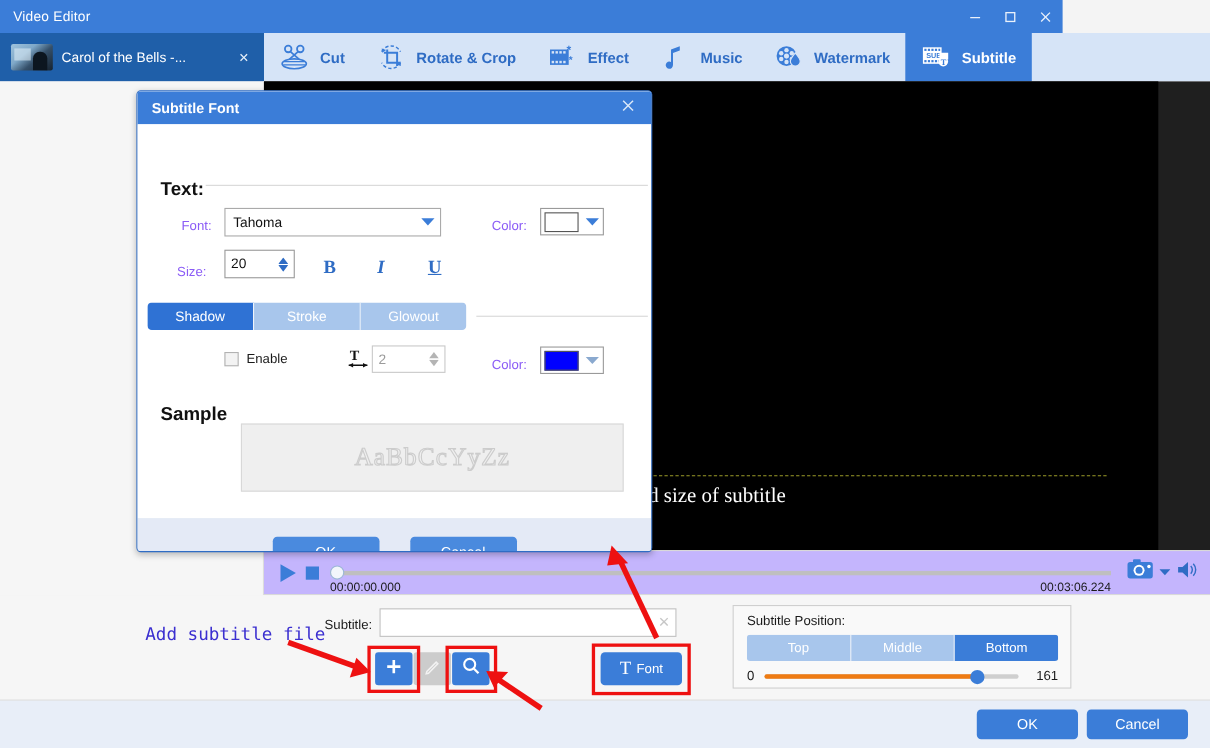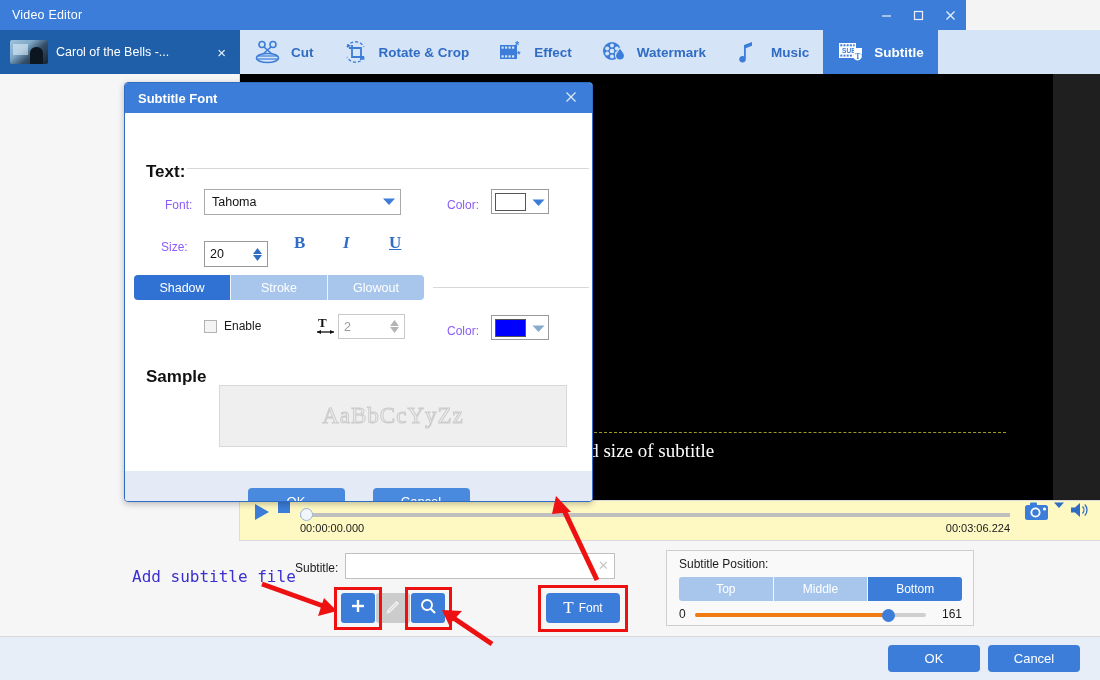--- a/index.html
+++ b/index.html
@@ -85,22 +85,22 @@
   }
   .subtext {
     position: absolute; left: 0; bottom: 10px; width: 100%;
     color: #ffffff; font-family: "Liberation Serif", serif; font-size: 19px;
     text-align: center; white-space: nowrap;
   }
 
   
   .transport {
     position: absolute; left: 240px; top: 500px; width: 860px; height: 41px;
-    background: #fef9c3; border-top: 1px solid #d9d9d9; border-bottom: 1px solid #d9d9d9;
-    display: flex; padding: 0 10px;
+    background: #c4b5fd; border-top: 1px solid #d9d9d9; border-bottom: 1px solid #d9d9d9;
+    display: flex; align-items: center; padding: 0 10px;
   }
   .playbtn { width: 22px; height: 22px; display:flex; align-items:center; justify-content:center; margin-right: 6px;}
   .stopbtn { width: 12px; height: 12px; background: #3b7dd8; margin-right: 10px; }
   .seekwrap { position: relative; flex: 1; height: 28px; display: flex; align-items: center; }
   .seektrack { position: absolute; left: 0; right: 0; top: 12px; height: 4px; background: #bfbfbf; }
   .seekknob {
     position: absolute; left: 0; top: 7px; width: 13px; height: 13px; border-radius: 50%;
     background: #f2f6fb; border: 1px solid #9bb6d6;
   }
   .tcleft { position: absolute; left: 0; top: 21px; font-size: 11px; color: #1a1a1a; }
@@ -350,42 +350,42 @@
           </g>
           <text x="17" y="9" font-size="11" fill="#3b7dd8" font-family="sans-serif">*</text>
           <text x="19" y="17" font-size="9" fill="#3b7dd8" font-family="sans-serif">*</text>
         </svg>
       </span>
       <span>Effect</span>
     </div>
 
     <div class="toolbtn">
       <span class="ico">
+        <svg width="20" height="24" viewBox="0 0 20 24">
+          <path d="M14 2 L6 5 v11.3 a3.3 3.3 0 1 0 1.8 2.9 V8.2 L14 5.8 z" fill="#3b7dd8"></path>
+        </svg>
+      </span>
+      <span>Music</span>
+    </div>
+
+    <div class="toolbtn">
+      <span class="ico">
         <svg width="26" height="24" viewBox="0 0 26 24">
           <circle cx="11" cy="11" r="9" fill="#3b7dd8"></circle>
           <circle cx="11" cy="11" r="2.3" fill="#d6e4f7"></circle>
           <circle cx="11" cy="5.6" r="2" fill="#d6e4f7"></circle>
           <circle cx="11" cy="16.4" r="2" fill="#d6e4f7"></circle>
           <circle cx="6.2" cy="8.4" r="2" fill="#d6e4f7"></circle>
           <circle cx="15.8" cy="13.6" r="2" fill="#d6e4f7"></circle>
           <circle cx="6.2" cy="13.6" r="2" fill="#d6e4f7"></circle>
           <circle cx="15.8" cy="8.4" r="2" fill="#d6e4f7"></circle>
           <path d="M19 8 c3 4 4.5 5.5 4.5 7.6 A4.5 4.5 0 0 1 14.5 15.6 C14.5 13.5 16 12 19 8 z" fill="#3b7dd8" stroke="#d6e4f7" stroke-width="1.1"></path>
         </svg>
       </span>
       <span>Watermark</span>
-    </div>
-
-    <div class="toolbtn">
-      <span class="ico">
-        <svg width="20" height="24" viewBox="0 0 20 24">
-          <path d="M14 2 L6 5 v11.3 a3.3 3.3 0 1 0 1.8 2.9 V8.2 L14 5.8 z" fill="#3b7dd8"></path>
-        </svg>
-      </span>
-      <span>Music</span>
     </div>
 
     <div class="toolbtn active">
       <span class="ico">
         <svg width="28" height="26" viewBox="0 0 28 26">
           <rect x="2" y="4" width="17" height="15" fill="#ffffff"></rect>
           <g fill="#3b7dd8">
             <rect x="3.3" y="5.3" width="2" height="2"></rect>
               <rect x="6.5" y="5.3" width="2" height="2"></rect>
             <rect x="9.7" y="5.3" width="2" height="2"></rect>
@@ -548,21 +548,21 @@
       <div class="swatch" style="left:366px; top:76px; width:58px; height:25px;">
         <span class="chip" style="background:#ffffff;"></span>
         <span class="arrow">
           <svg width="13" height="9" viewBox="0 0 13 9">
               <polygon points="0.5,1.5 12.5,1.5 6.5,8" fill="#3b7dd8"></polygon>
             </svg>
         </span>
       </div>
 
       <div class="fieldlabel" style="left:36px; top:127px;">Size:</div>
-      <div class="spin" style="left:79px; top:128px; width:64px; height:26px;">
+      <div class="spin" style="left:79px; top:114px; width:64px; height:26px;">
         <span>20</span>
         <span class="spinarrows">
           <svg width="9" height="6" viewBox="0 0 9 6">
               <polygon points="4.5,0 9,6 0,6" fill="#2f6cc4"></polygon>
             </svg>
           <svg width="9" height="6" viewBox="0 0 9 6">
               <polygon points="4.5,6 0,0 9,0" fill="#2f6cc4"></polygon>
             </svg>
         </span>
       </div>

